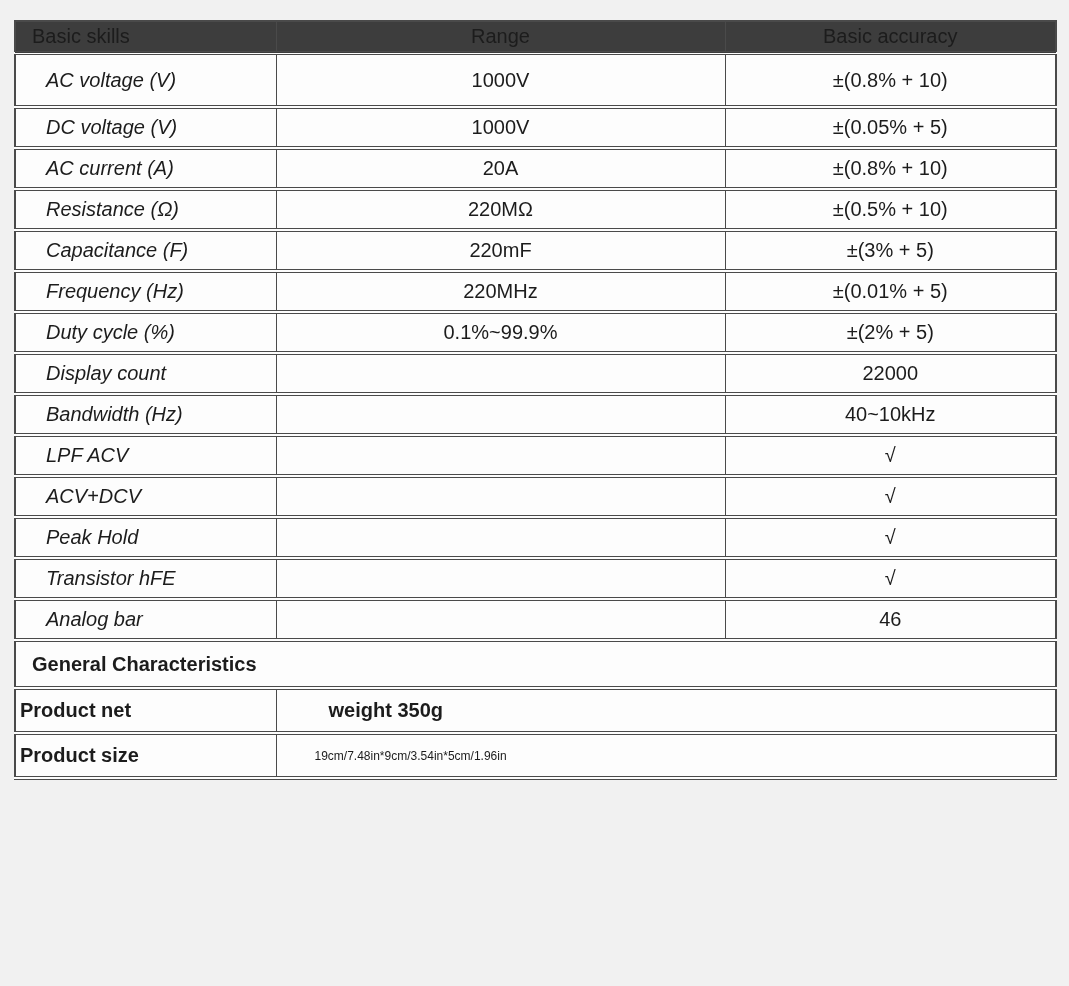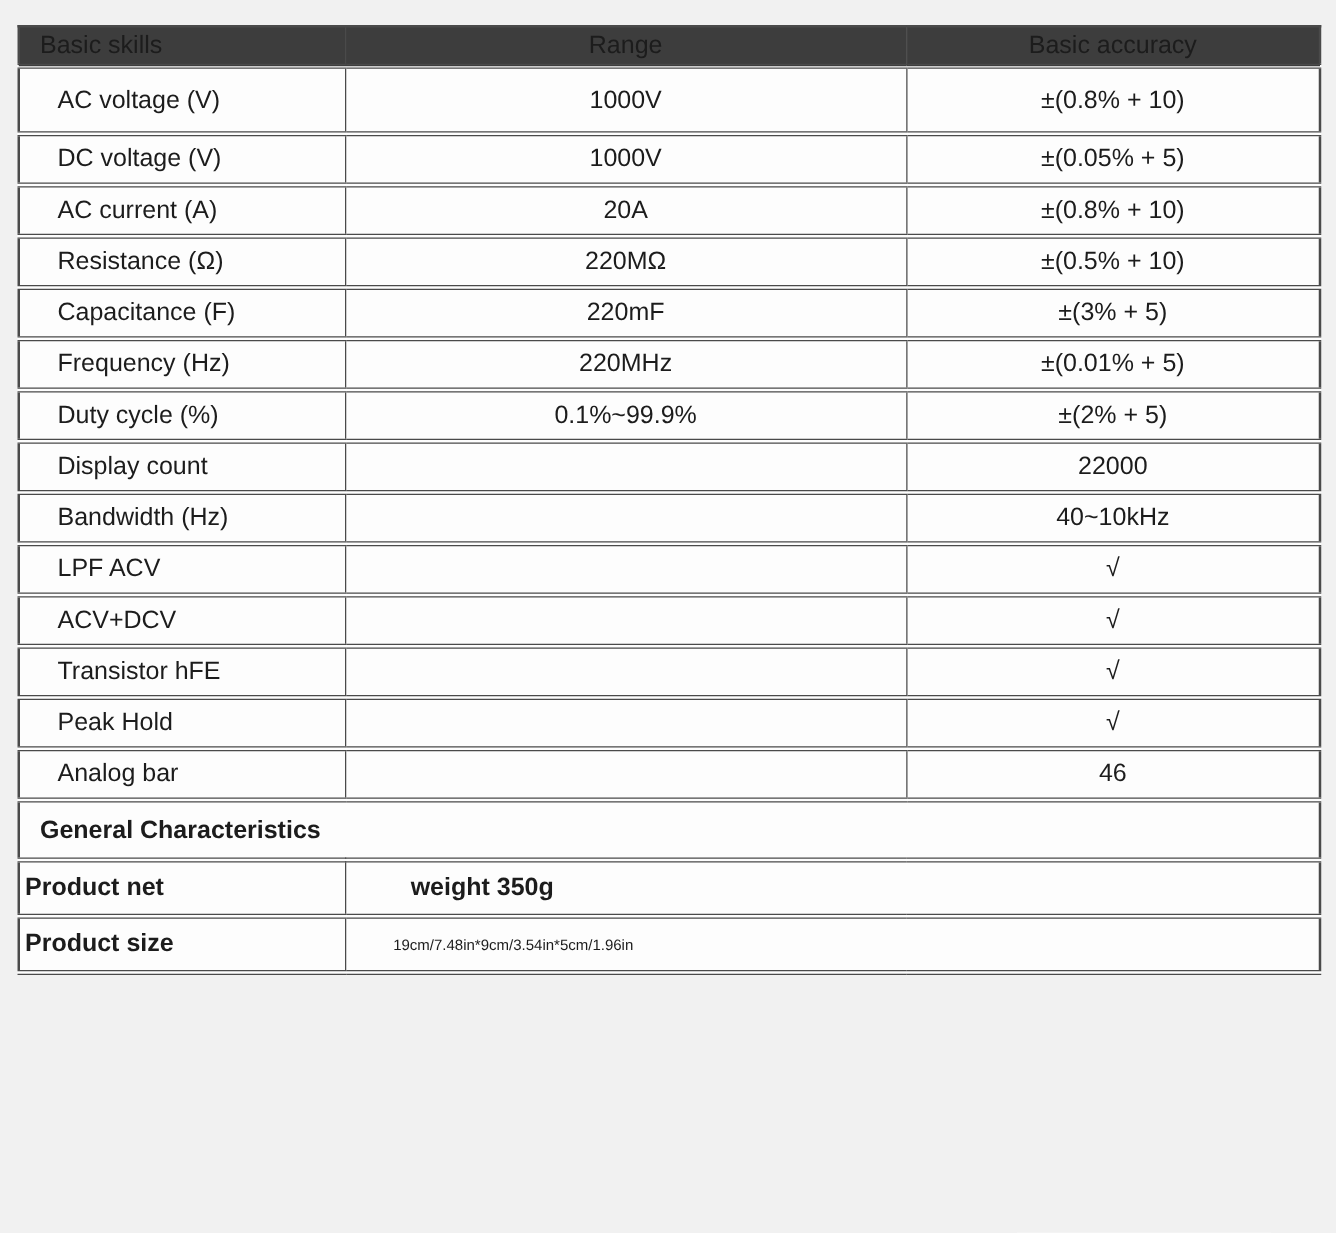--- a/index.html
+++ b/index.html
@@ -51,20 +51,21 @@
   tbody.specs td{
     height:41px;
     text-align:center;
     border-bottom:4px double var(--border);
     border-top:4px double var(--border);
   }
   tbody.specs tr.first td{height:54px;}
   tbody.specs td.label{
     text-align:left;
     padding-left:30px;
+    font-style:italic;
   }
   tbody.general td{
     border-bottom:4px double var(--border);
     border-top:4px double var(--border);
   }
   tr.section-title-row td{
     height:48px;
     font-weight:bold;
     padding-left:16px;
     border-top:3px solid var(--border);
@@ -158,26 +159,26 @@
           <td class="label">LPF ACV</td>
           <td></td>
           <td>√</td>
         </tr>
         <tr>
           <td class="label">ACV+DCV</td>
           <td></td>
           <td>√</td>
         </tr>
         <tr>
+          <td class="label">Peak Hold</td>
+          <td></td>
+          <td>√</td>
+        </tr>
+        <tr>
           <td class="label">Transistor hFE</td>
-          <td></td>
-          <td>√</td>
-        </tr>
-        <tr>
-          <td class="label">Peak Hold</td>
           <td></td>
           <td>√</td>
         </tr>
         <tr>
           <td class="label">Analog bar</td>
           <td></td>
           <td>46</td>
         </tr>
       </tbody>
     <tbody class="general" id="general-body">

